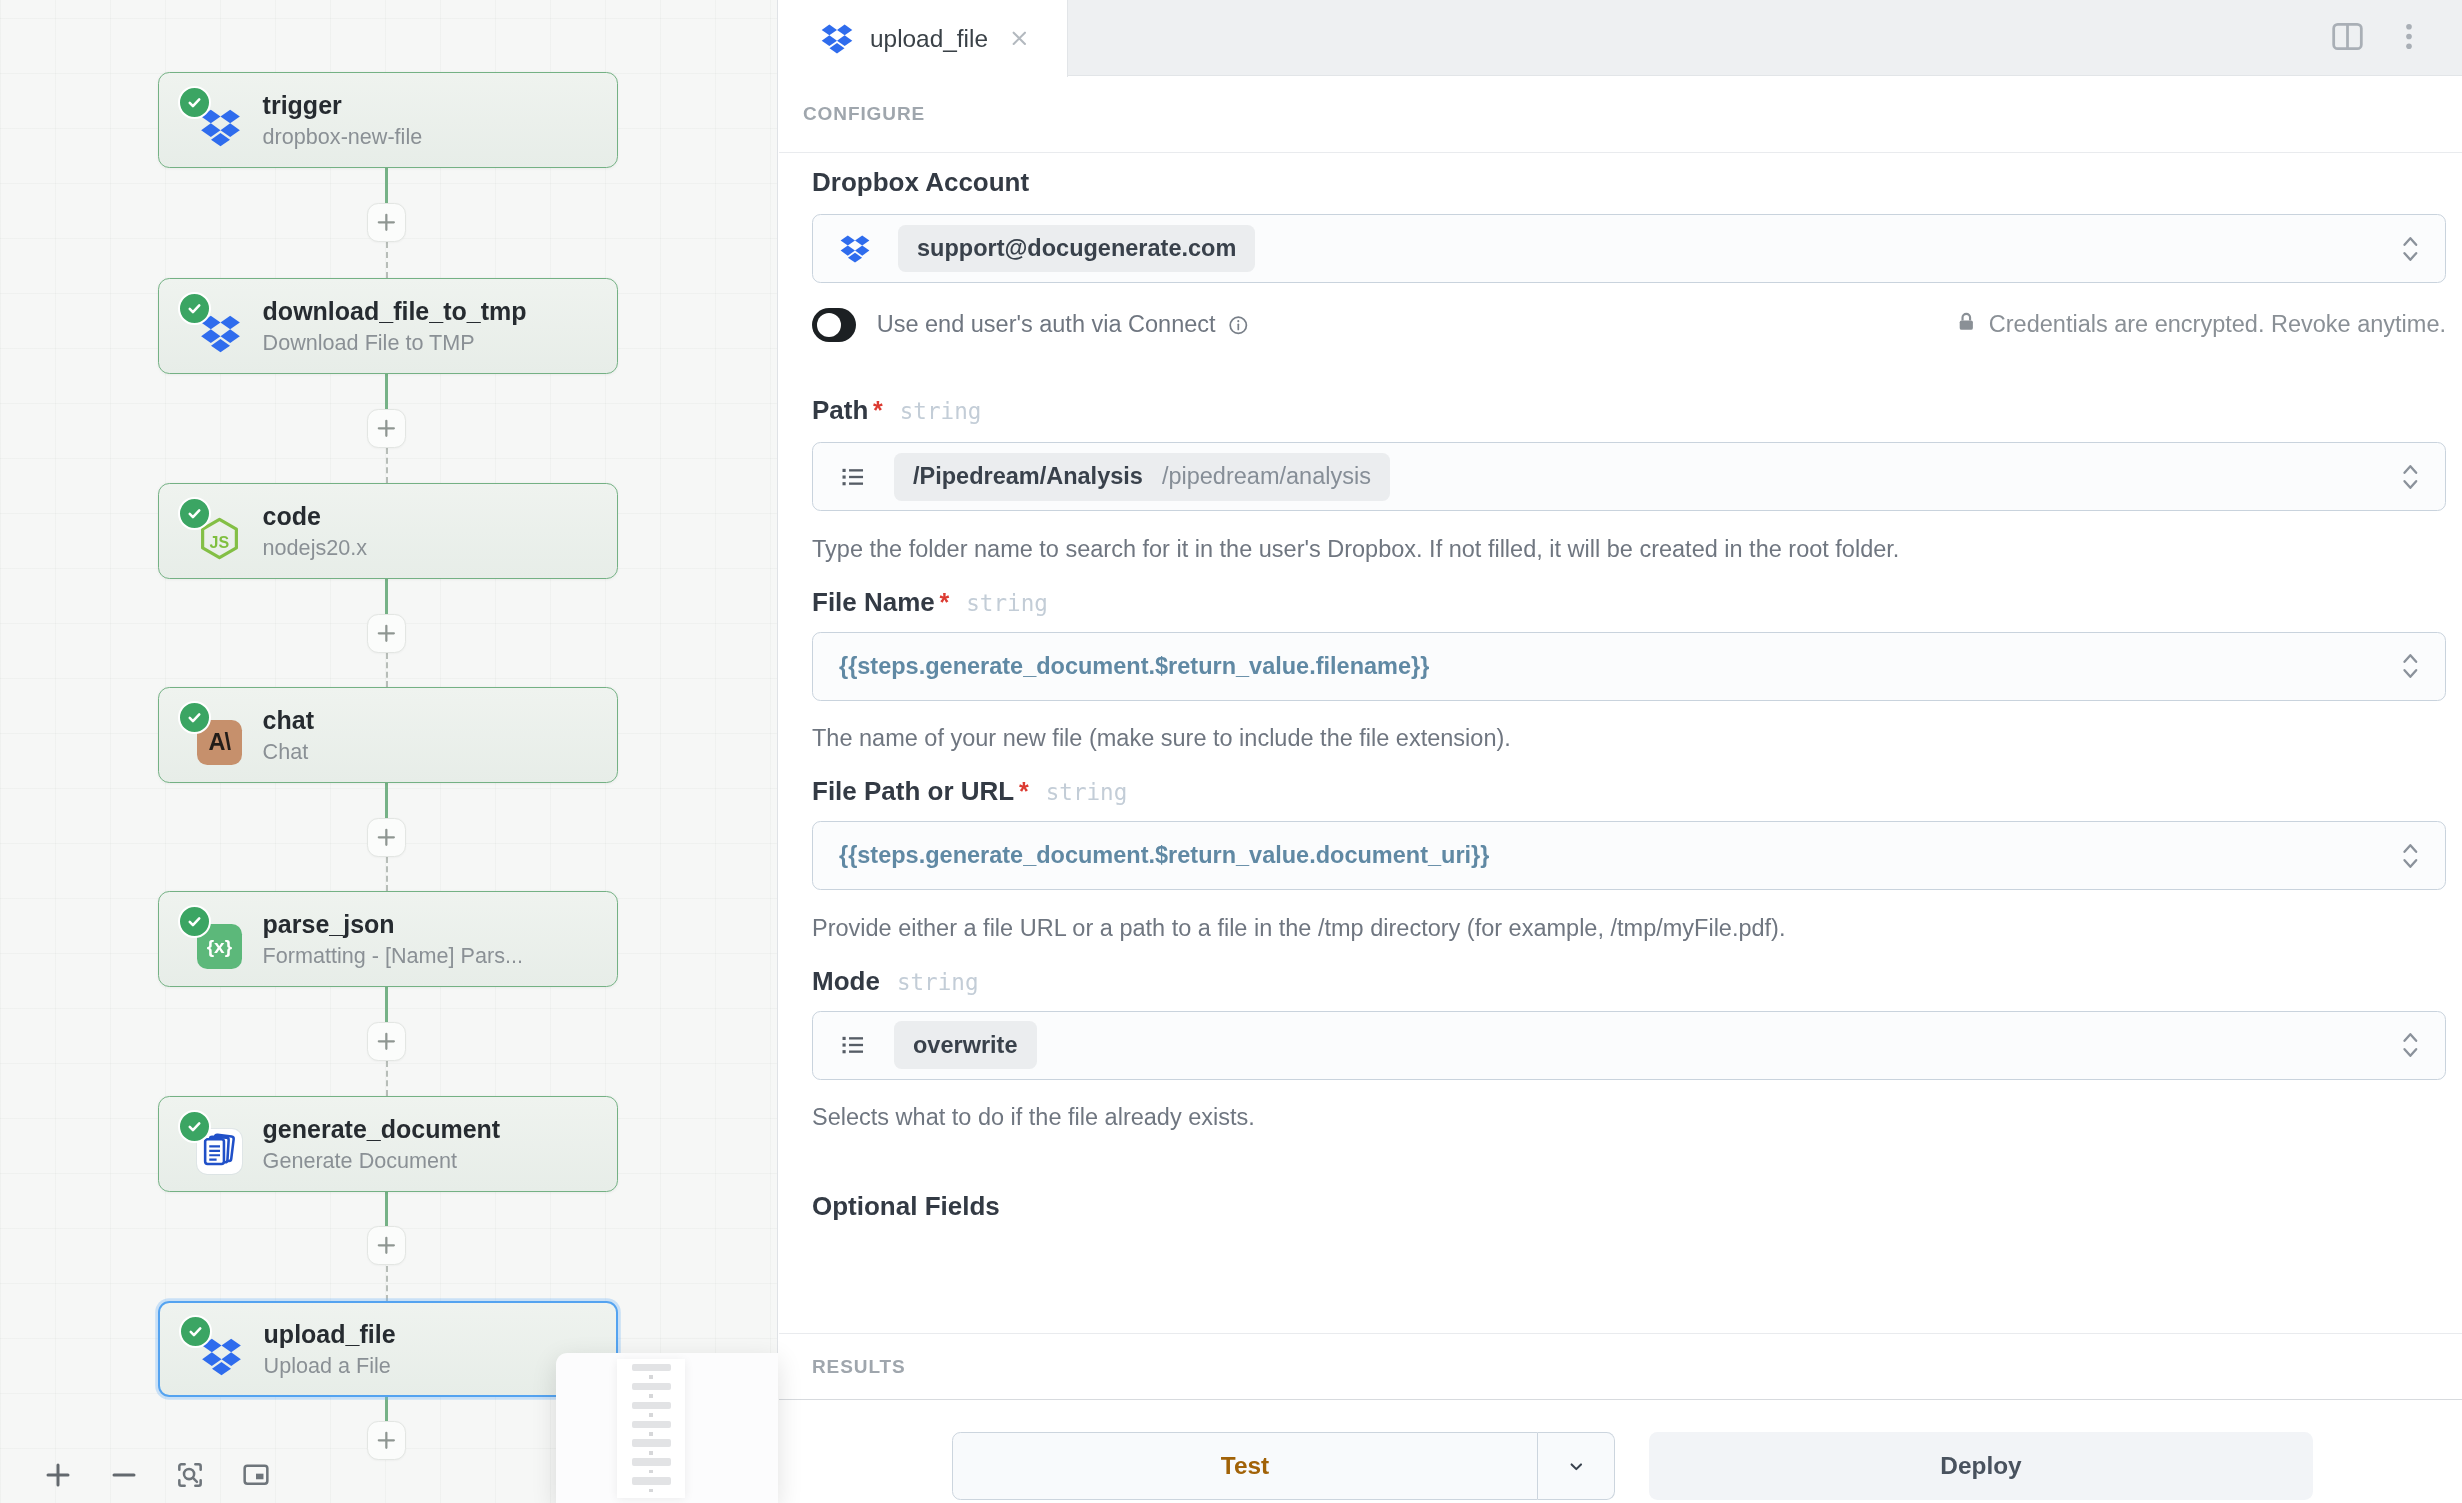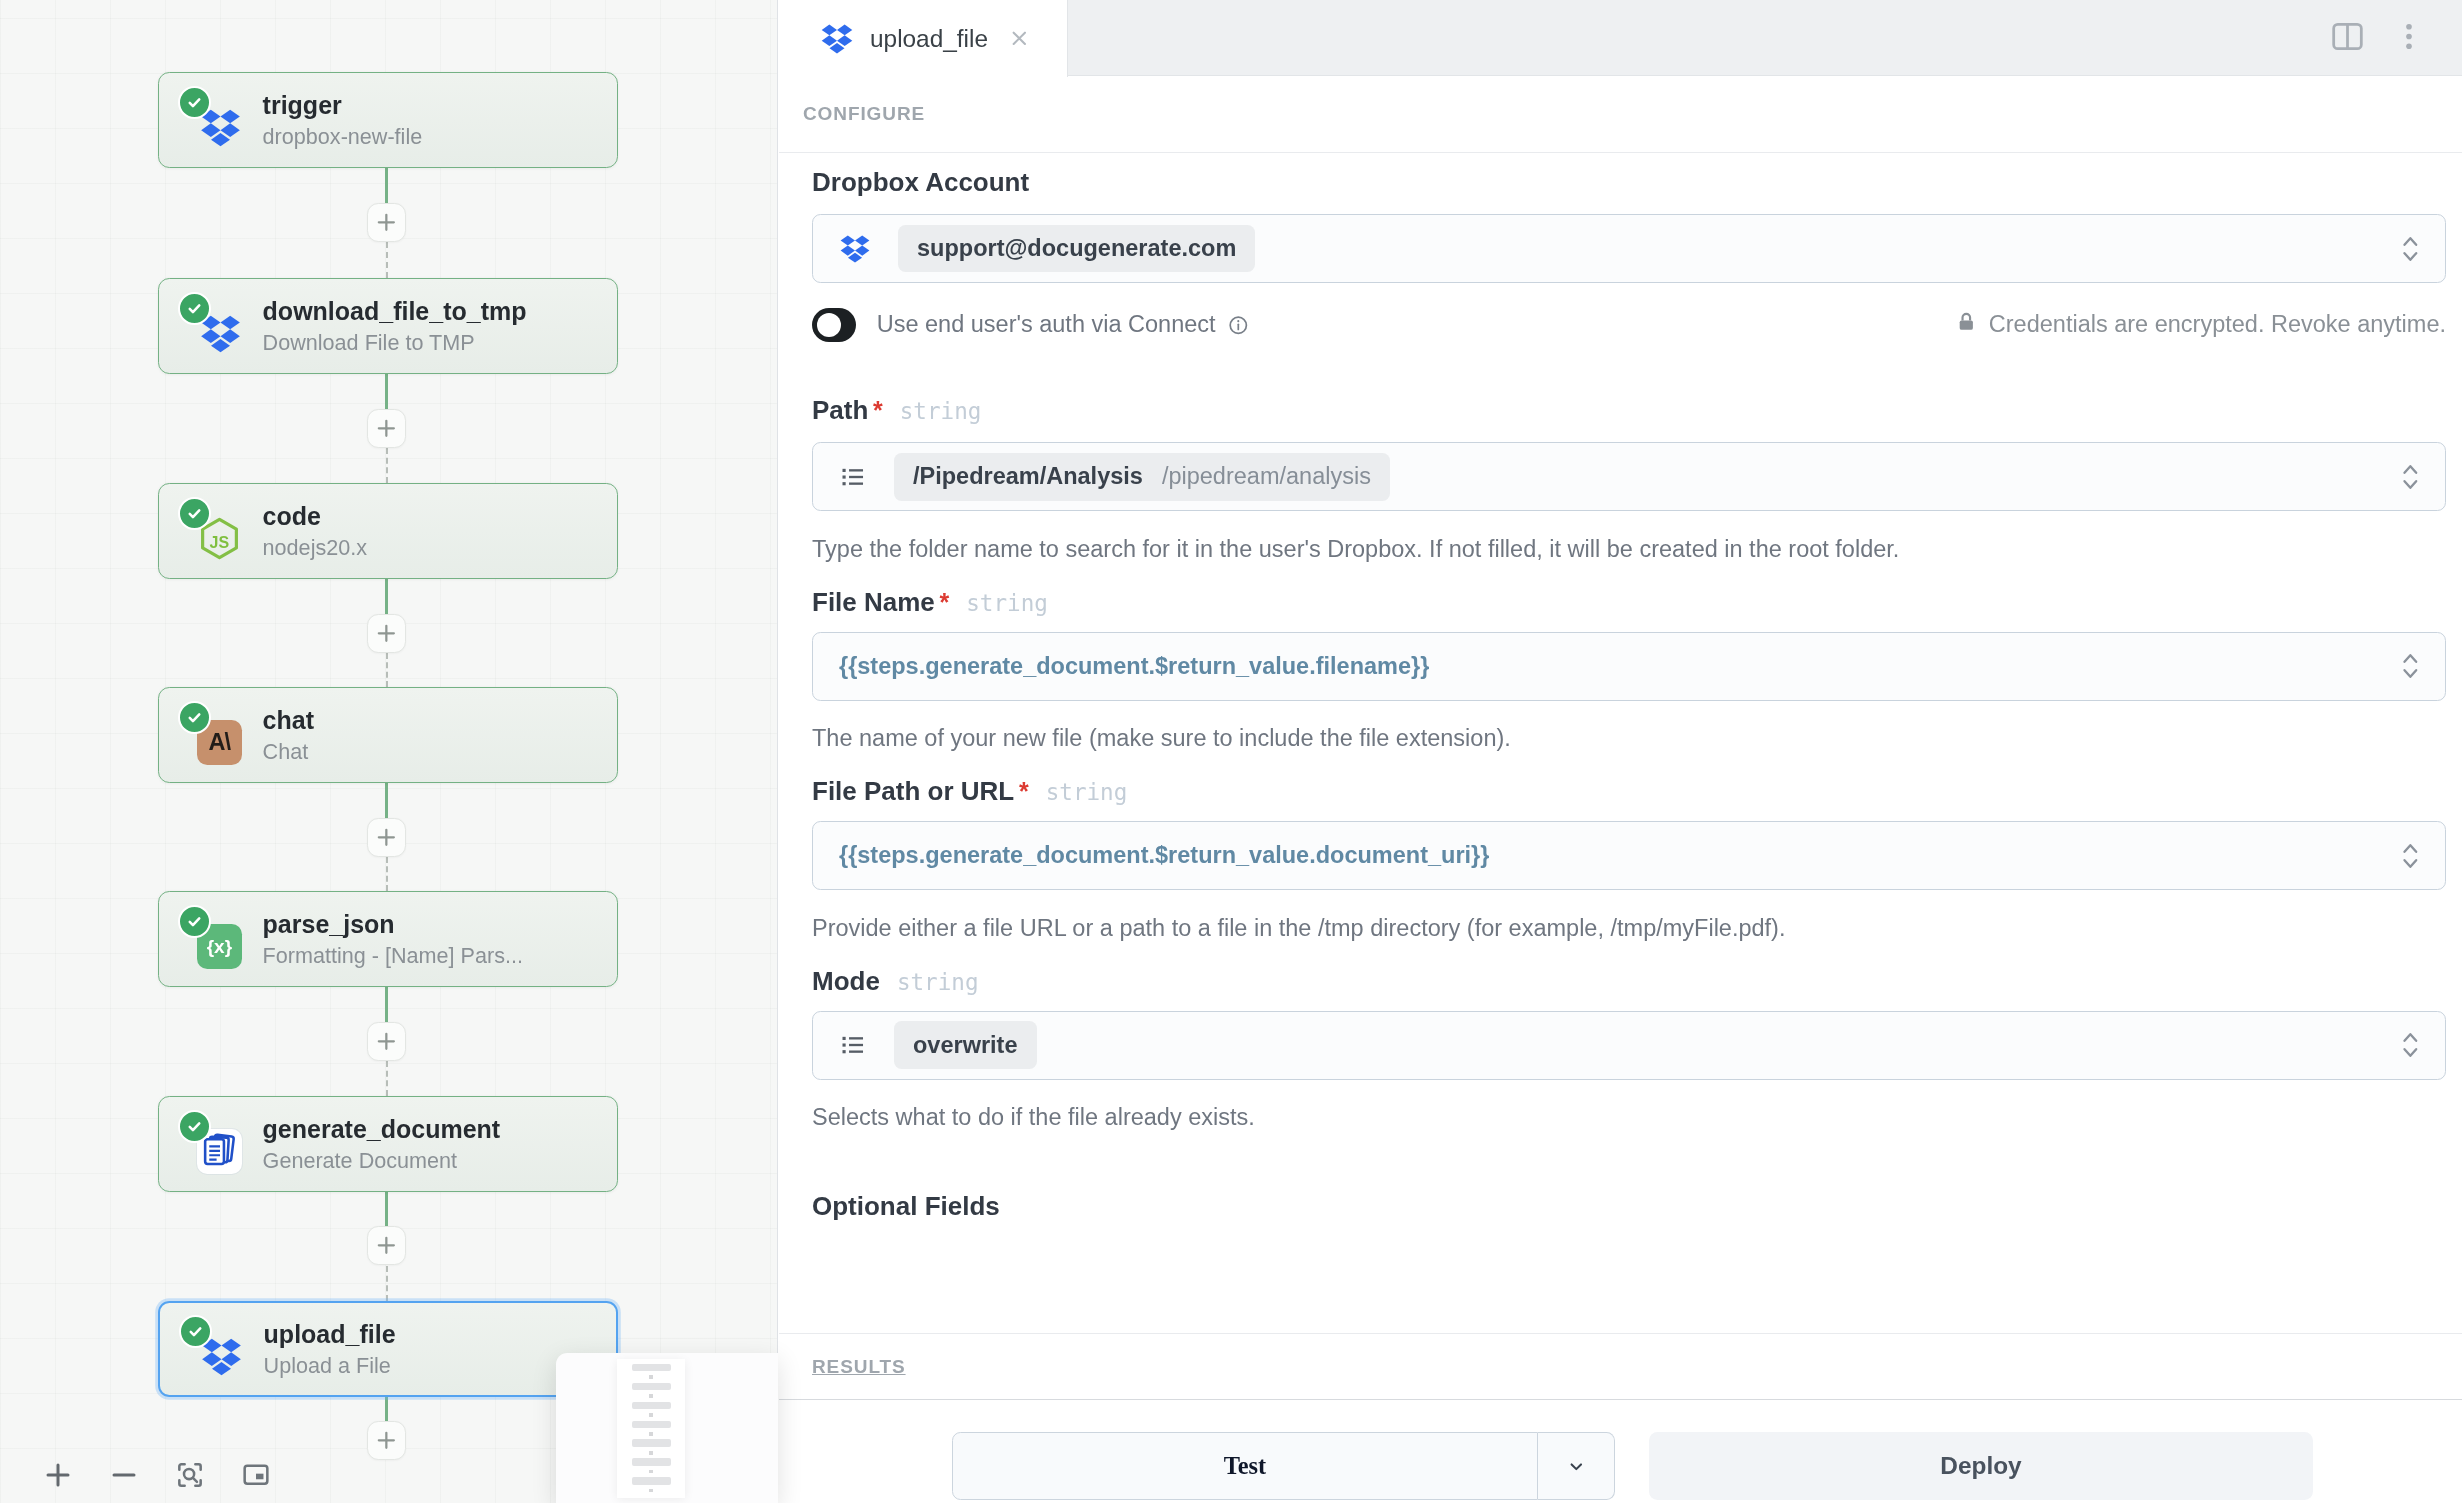--- a/index.html
+++ b/index.html
@@ -103,28 +103,28 @@
   .toggle-row { height:35px; display:flex; align-items:center; gap:20.7px; }
   .toggle { width:44px; height:34px; border-radius:17px; background:#1c2023; position:relative; flex:none; cursor:pointer; }
   .toggle-knob { position:absolute; left:4.7px; top:4.7px; width:24.4px; height:24.4px; border-radius:50%; background:#fff; }
   .toggle-label { font-size:23.5px; color:#6f7680; display:flex; align-items:center; gap:11.3px; }
   .cred-note { margin-left:auto; display:flex; align-items:flex-start; gap:11.3px; font-size:23.5px; color:#8a9096; }
 
   .section-heading { font-size:26px; font-weight:700; color:#333a44; height:32px; }
 
   .results-row { height:67px; flex:none; display:flex; align-items:center; padding-left:33px;
     border-top:0.9px solid #e9ebee; border-bottom:0.9px solid #d7dade; background:#fff;
-    color:#9fa6ad; font-size:19px; font-weight:700; letter-spacing:0.9px;text-decoration:underline; }
+    color:#9fa6ad; font-size:19px; font-weight:700; letter-spacing:0.9px; }
 
   .action-bar { flex:1; display:flex; align-items:flex-start; padding-top:32px; }
   .test-group { display:flex; margin-left:173px; }
   .btn-test {
     width:586px; height:68px; background:#f8fafc; border:0.9px solid #ccd5de; border-radius:8.5px 0 0 8.5px;
     display:flex; align-items:center; justify-content:center;
-    font-size:24.4px; font-weight:600; color:#0f172a; cursor:pointer;font-family:Liberation Serif, serif;
+    font-size:24.4px; font-weight:600; color:#a16207; cursor:pointer;
   }
   .btn-test-caret {
     width:77px; height:68px; background:#f8fafc; border:0.9px solid #ccd5de; border-left:none; border-radius:0 8.5px 8.5px 0;
     display:flex; align-items:center; justify-content:center; cursor:pointer;
   }
   .btn-deploy {
     width:664px; height:68px; margin-left:34px; background:#f2f4f7; border-radius:8.5px;
     display:flex; align-items:center; justify-content:center;
     font-size:24.4px; font-weight:600; color:#49525e; cursor:pointer;
   }

